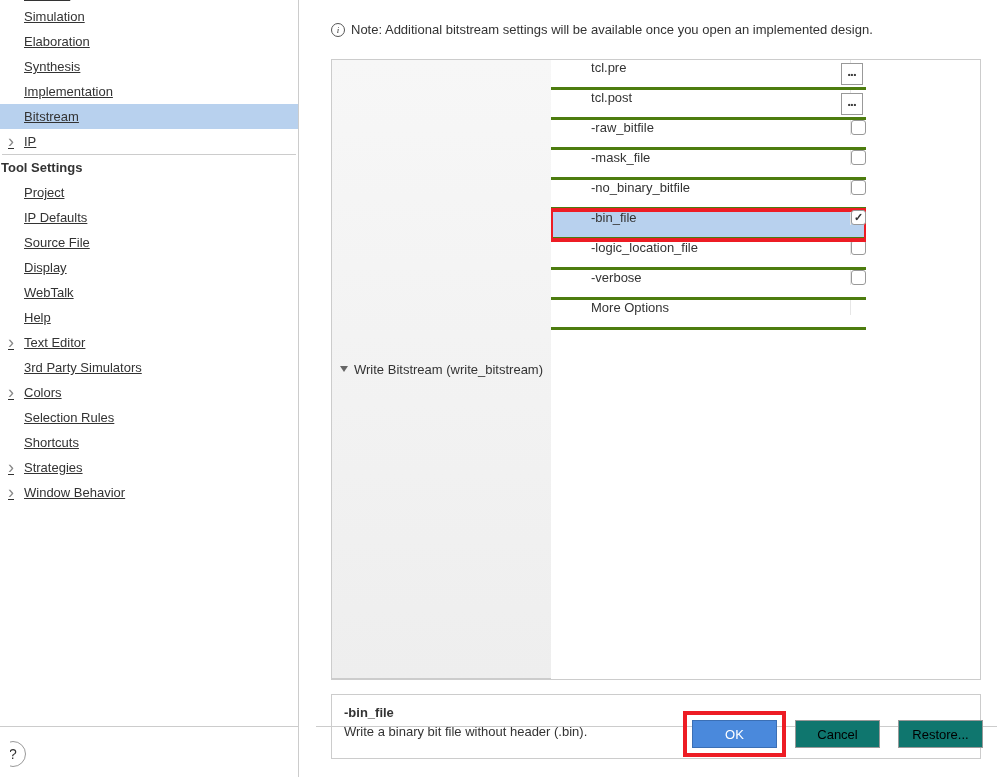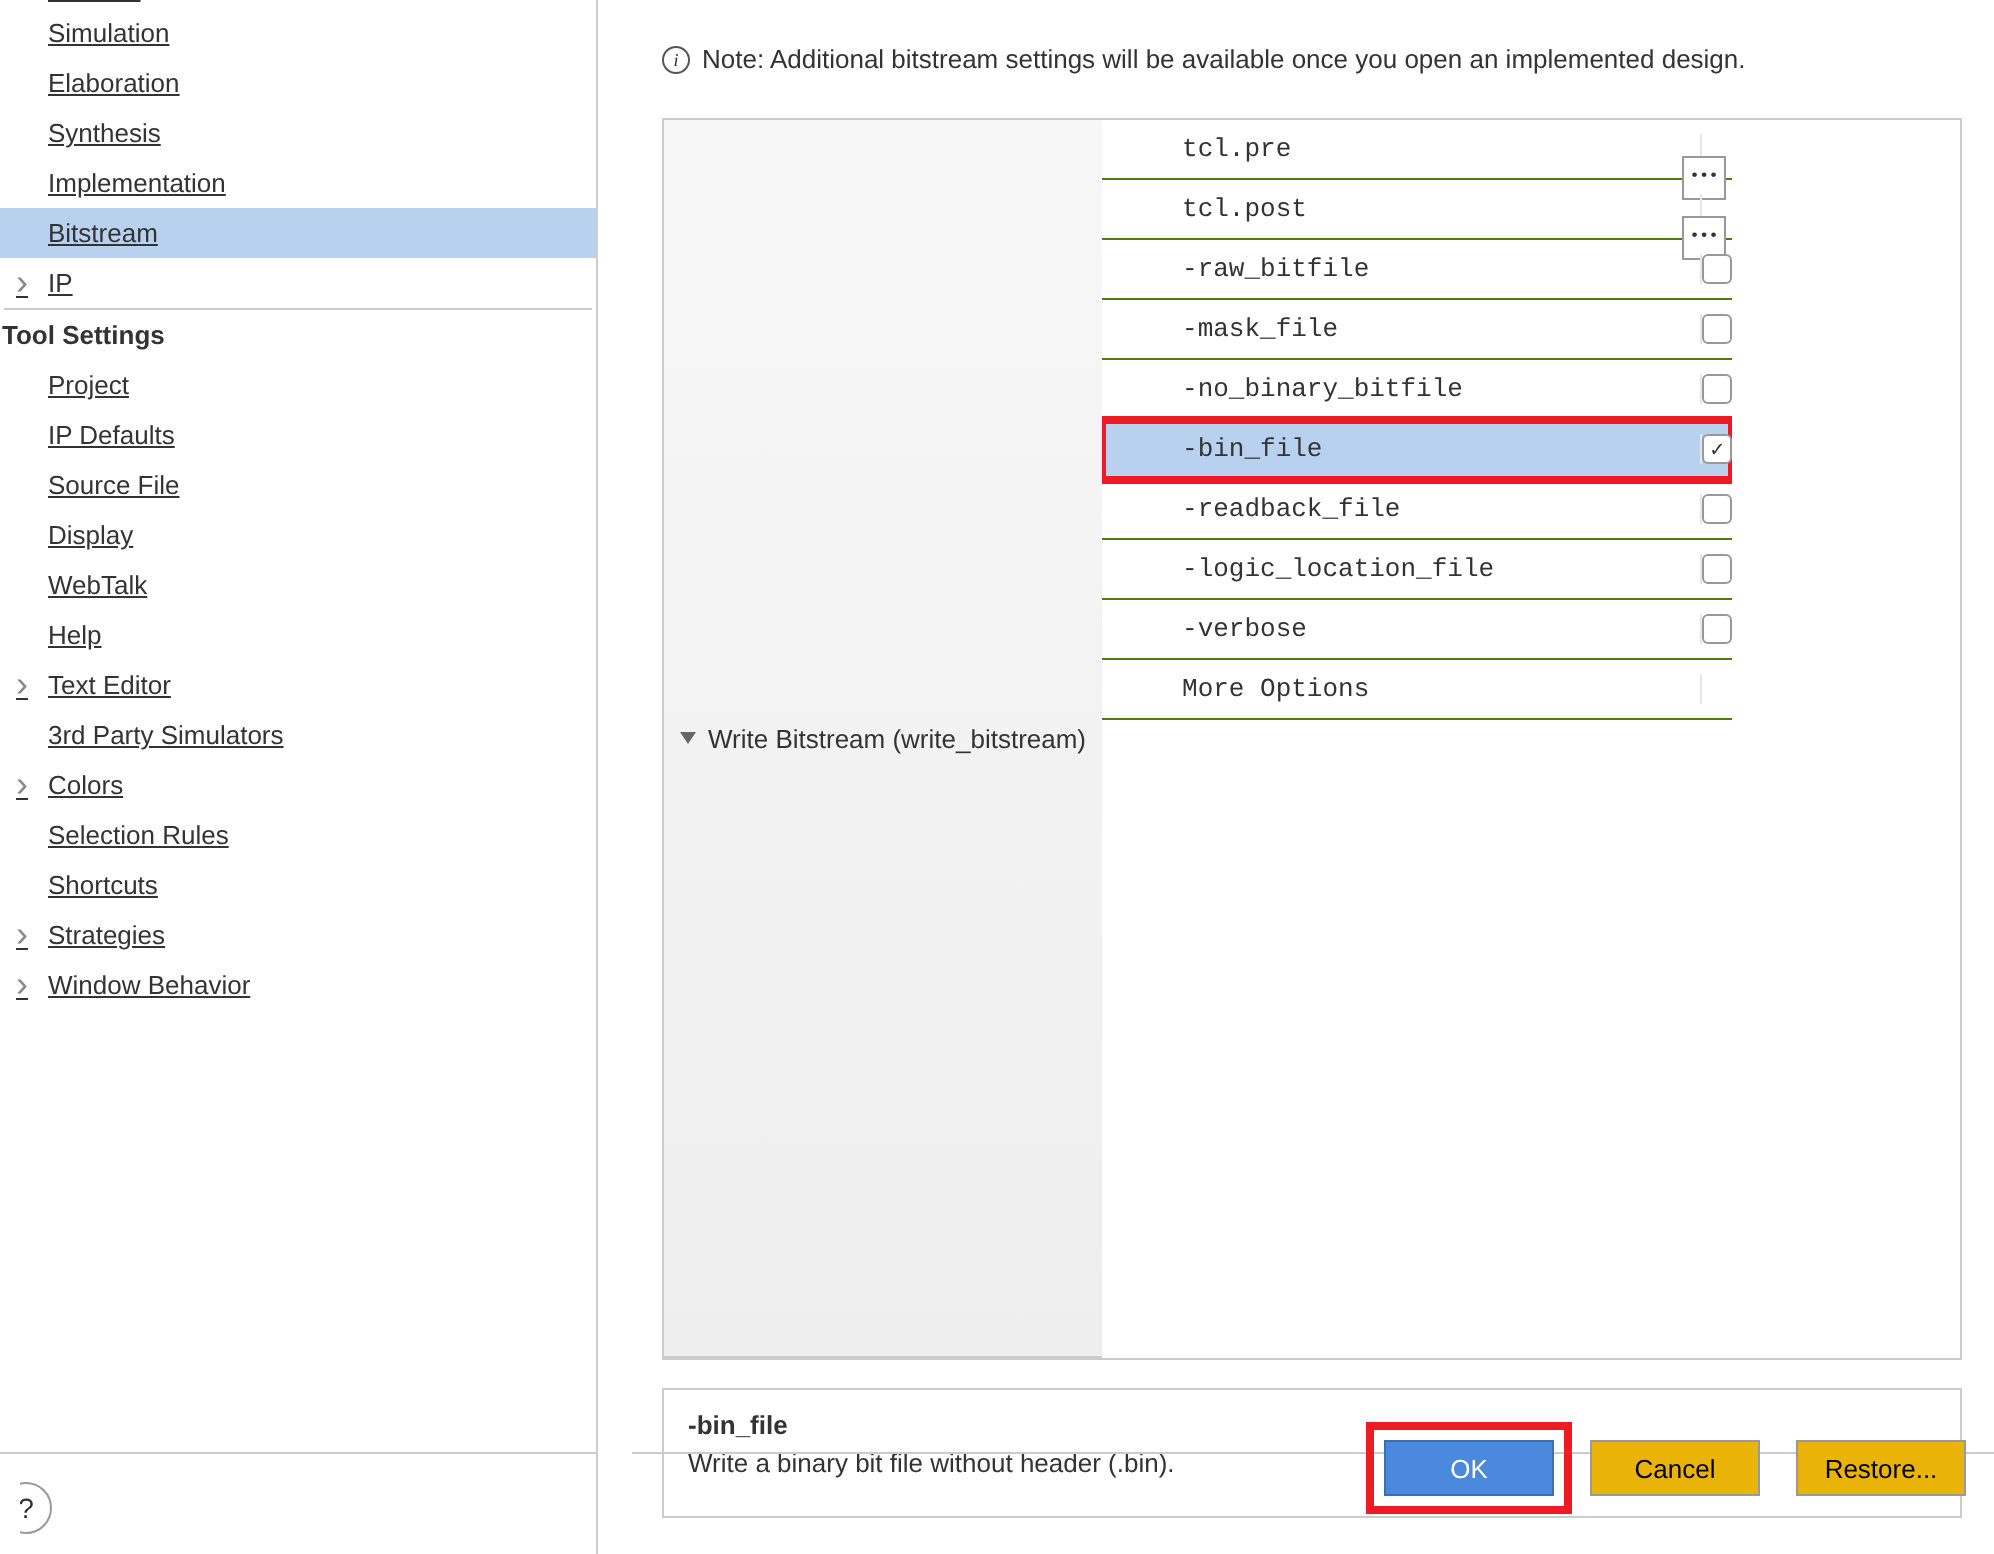--- a/index.html
+++ b/index.html
@@ -118,25 +118,24 @@
       border-left: 4px solid transparent;
       border-right: 4px solid transparent;
       border-top: 6px solid #666;
       margin-right: 2px;
     }
     .settings-grid {
       overflow-y: auto;
     }
     .grid-row {
       display: flex;
-      border-bottom: 1px solid #4d7c0f;
+      border-bottom: 3px solid #4d7c0f;
       height: 30px;
-      align-items: center;
+      align-items: flex-start;
       position: relative;
-      font-family: Liberation Mono, monospace;
     }
     .grid-row.highlighted {
       background: #b8d1ee;
     }
     .grid-row.highlighted-red-box {
       outline: 4px solid #ed1c24;
       outline-offset: -2px;
       z-index: 1;
     }
     .cell-name {
@@ -204,21 +203,21 @@
       position: absolute;
       bottom: 20px;
       right: 10px;
       display: flex;
       align-items: center;
     }
     .btn {
       min-width: 85px;
       height: 28px;
       border: 1px solid #999;
-      background: #eab308;
+      background: #0f766e;
       font-size: 13px;
       cursor: pointer;
       display: flex;
       align-items: center;
       justify-content: center;
       padding: 0 10px;
     }
     .btn.primary {
       background: #4a89dc;
       border-color: #3b6fb5;
@@ -404,28 +403,20 @@
             <div class="cell-value">
               <div class="checkbox"></div>
             </div>
           </div>
           <div class="grid-row highlighted highlighted-red-box">
             <div class="cell-name">
               <span>-bin_file</span>
             </div>
             <div class="cell-value">
               <div class="checkbox checked"></div>
-            </div>
-          </div>
-          <div class="grid-row">
-            <div class="cell-name">
-              <span>-readback_file</span>
-            </div>
-            <div class="cell-value">
-              <div class="checkbox"></div>
             </div>
           </div>
           <div class="grid-row">
             <div class="cell-name">
               <span>-logic_location_file</span>
             </div>
             <div class="cell-value">
               <div class="checkbox"></div>
             </div>
           </div>

